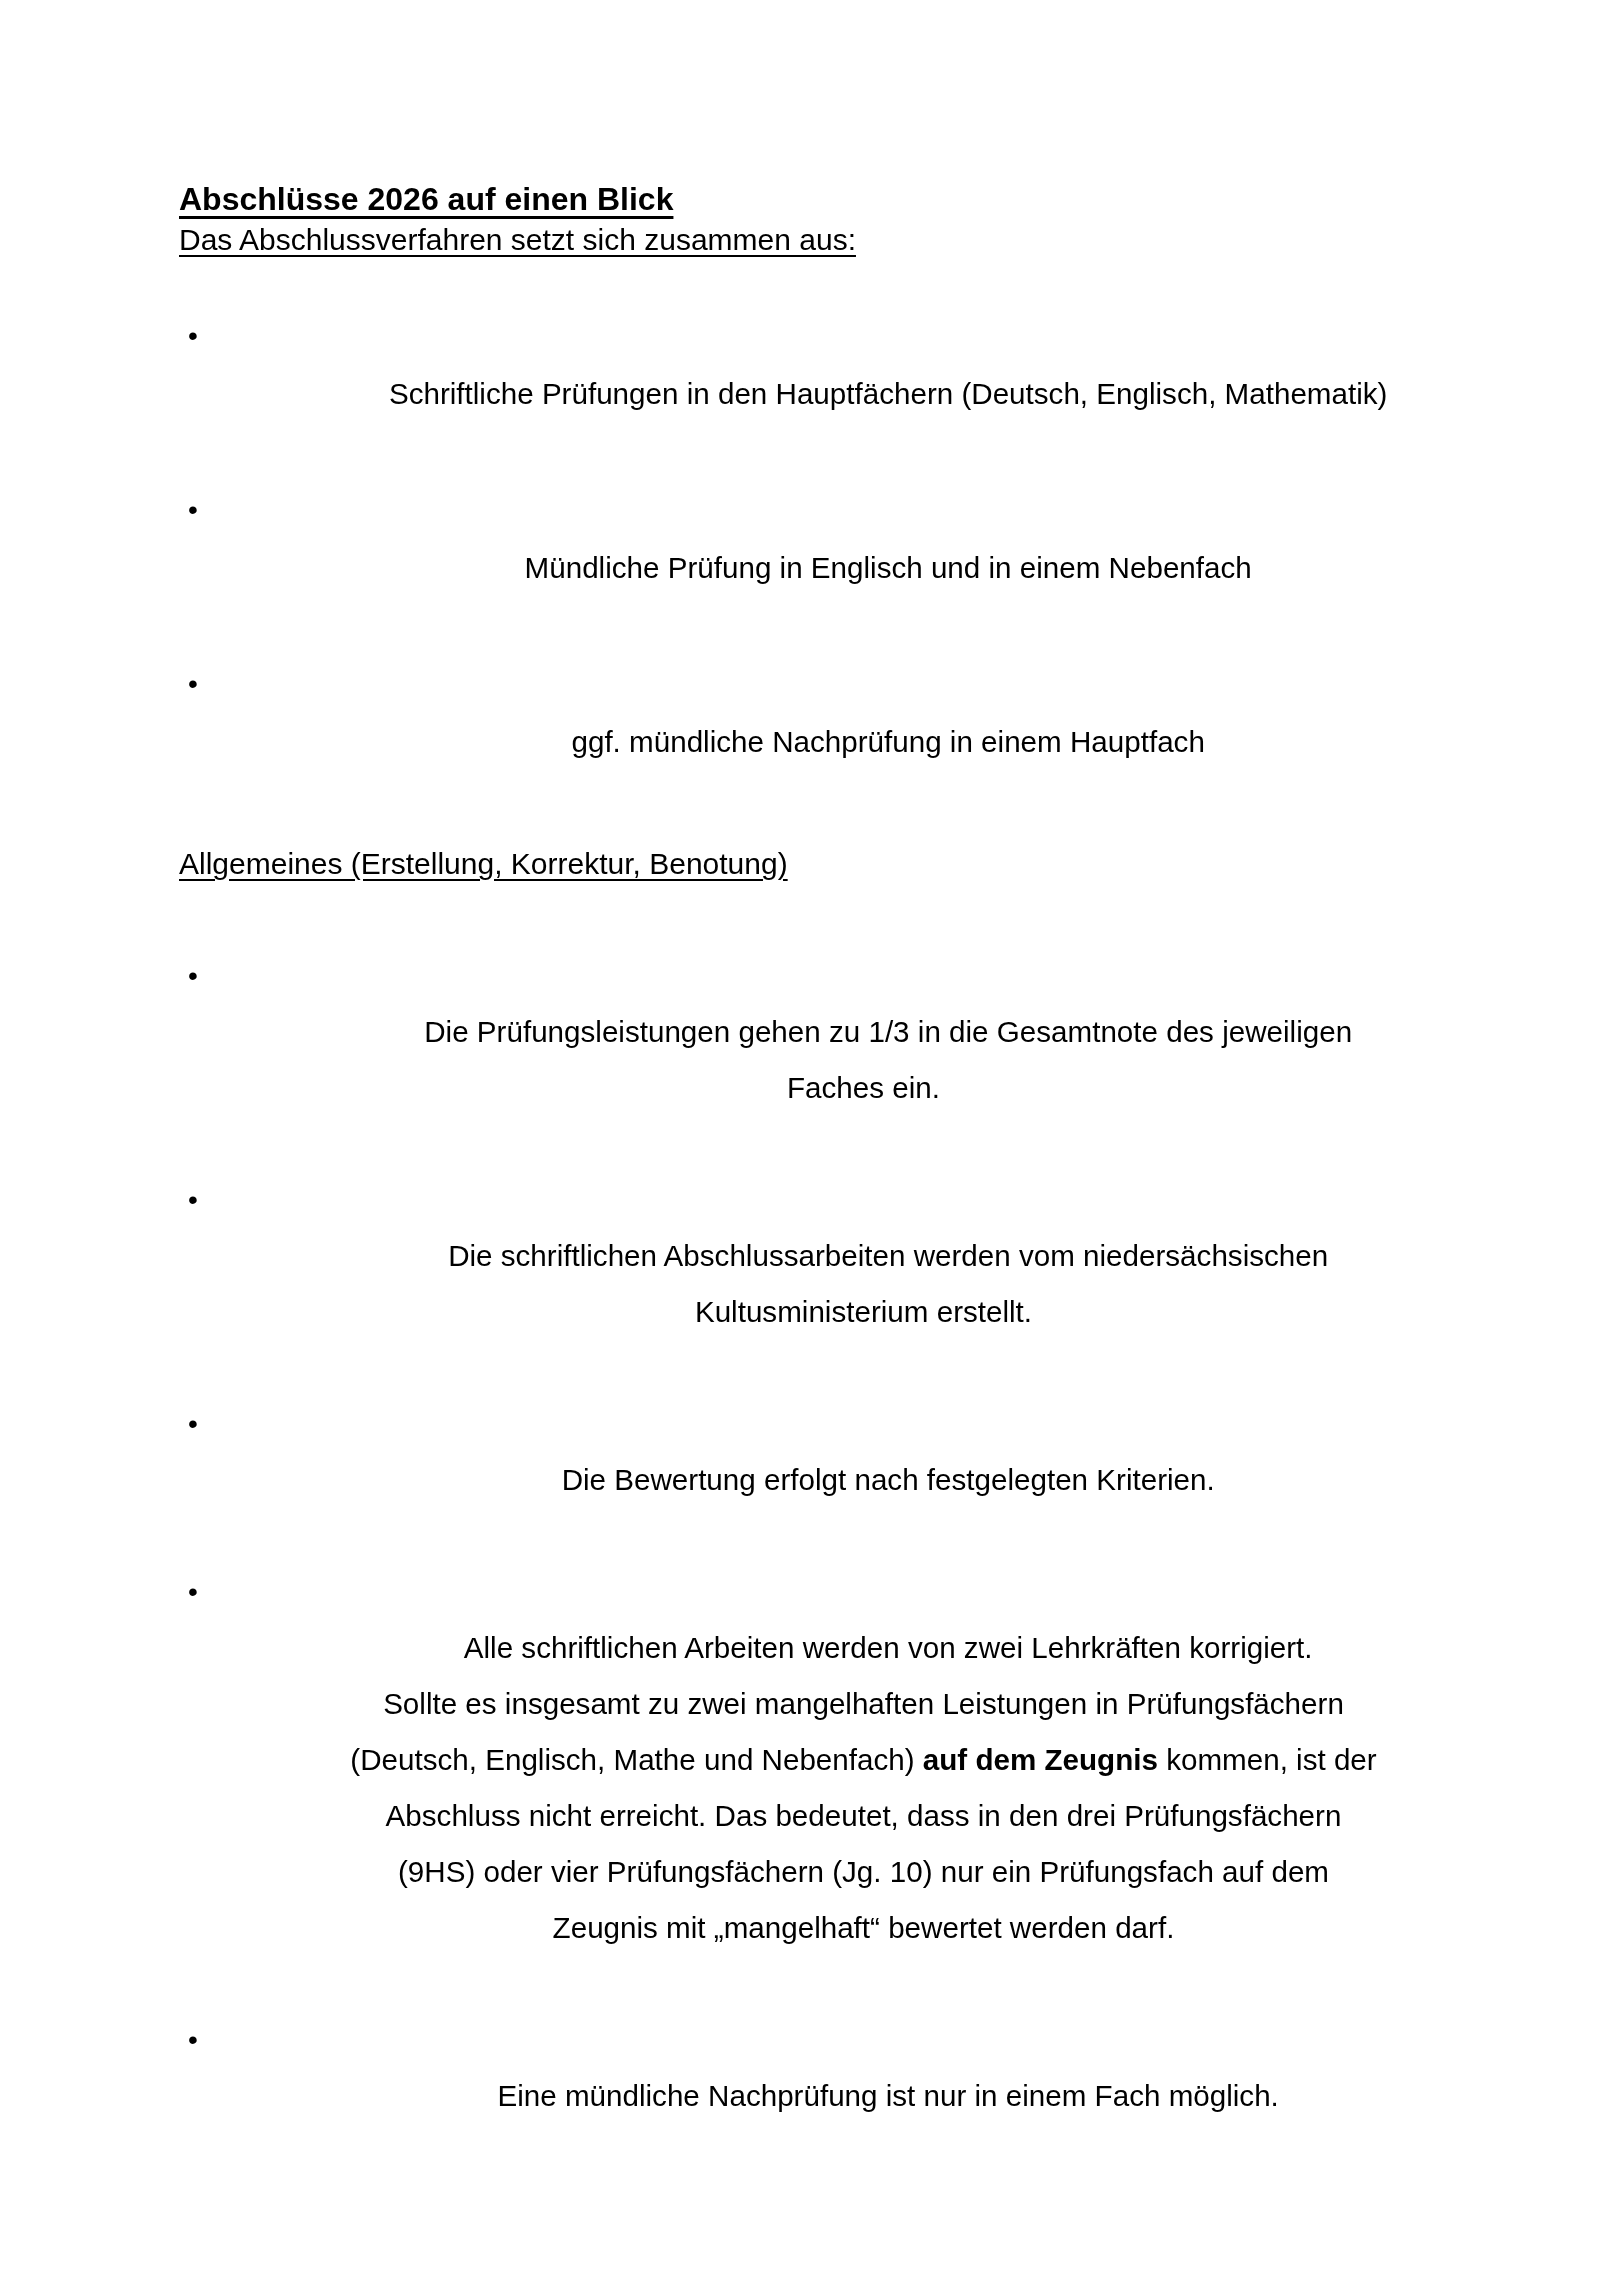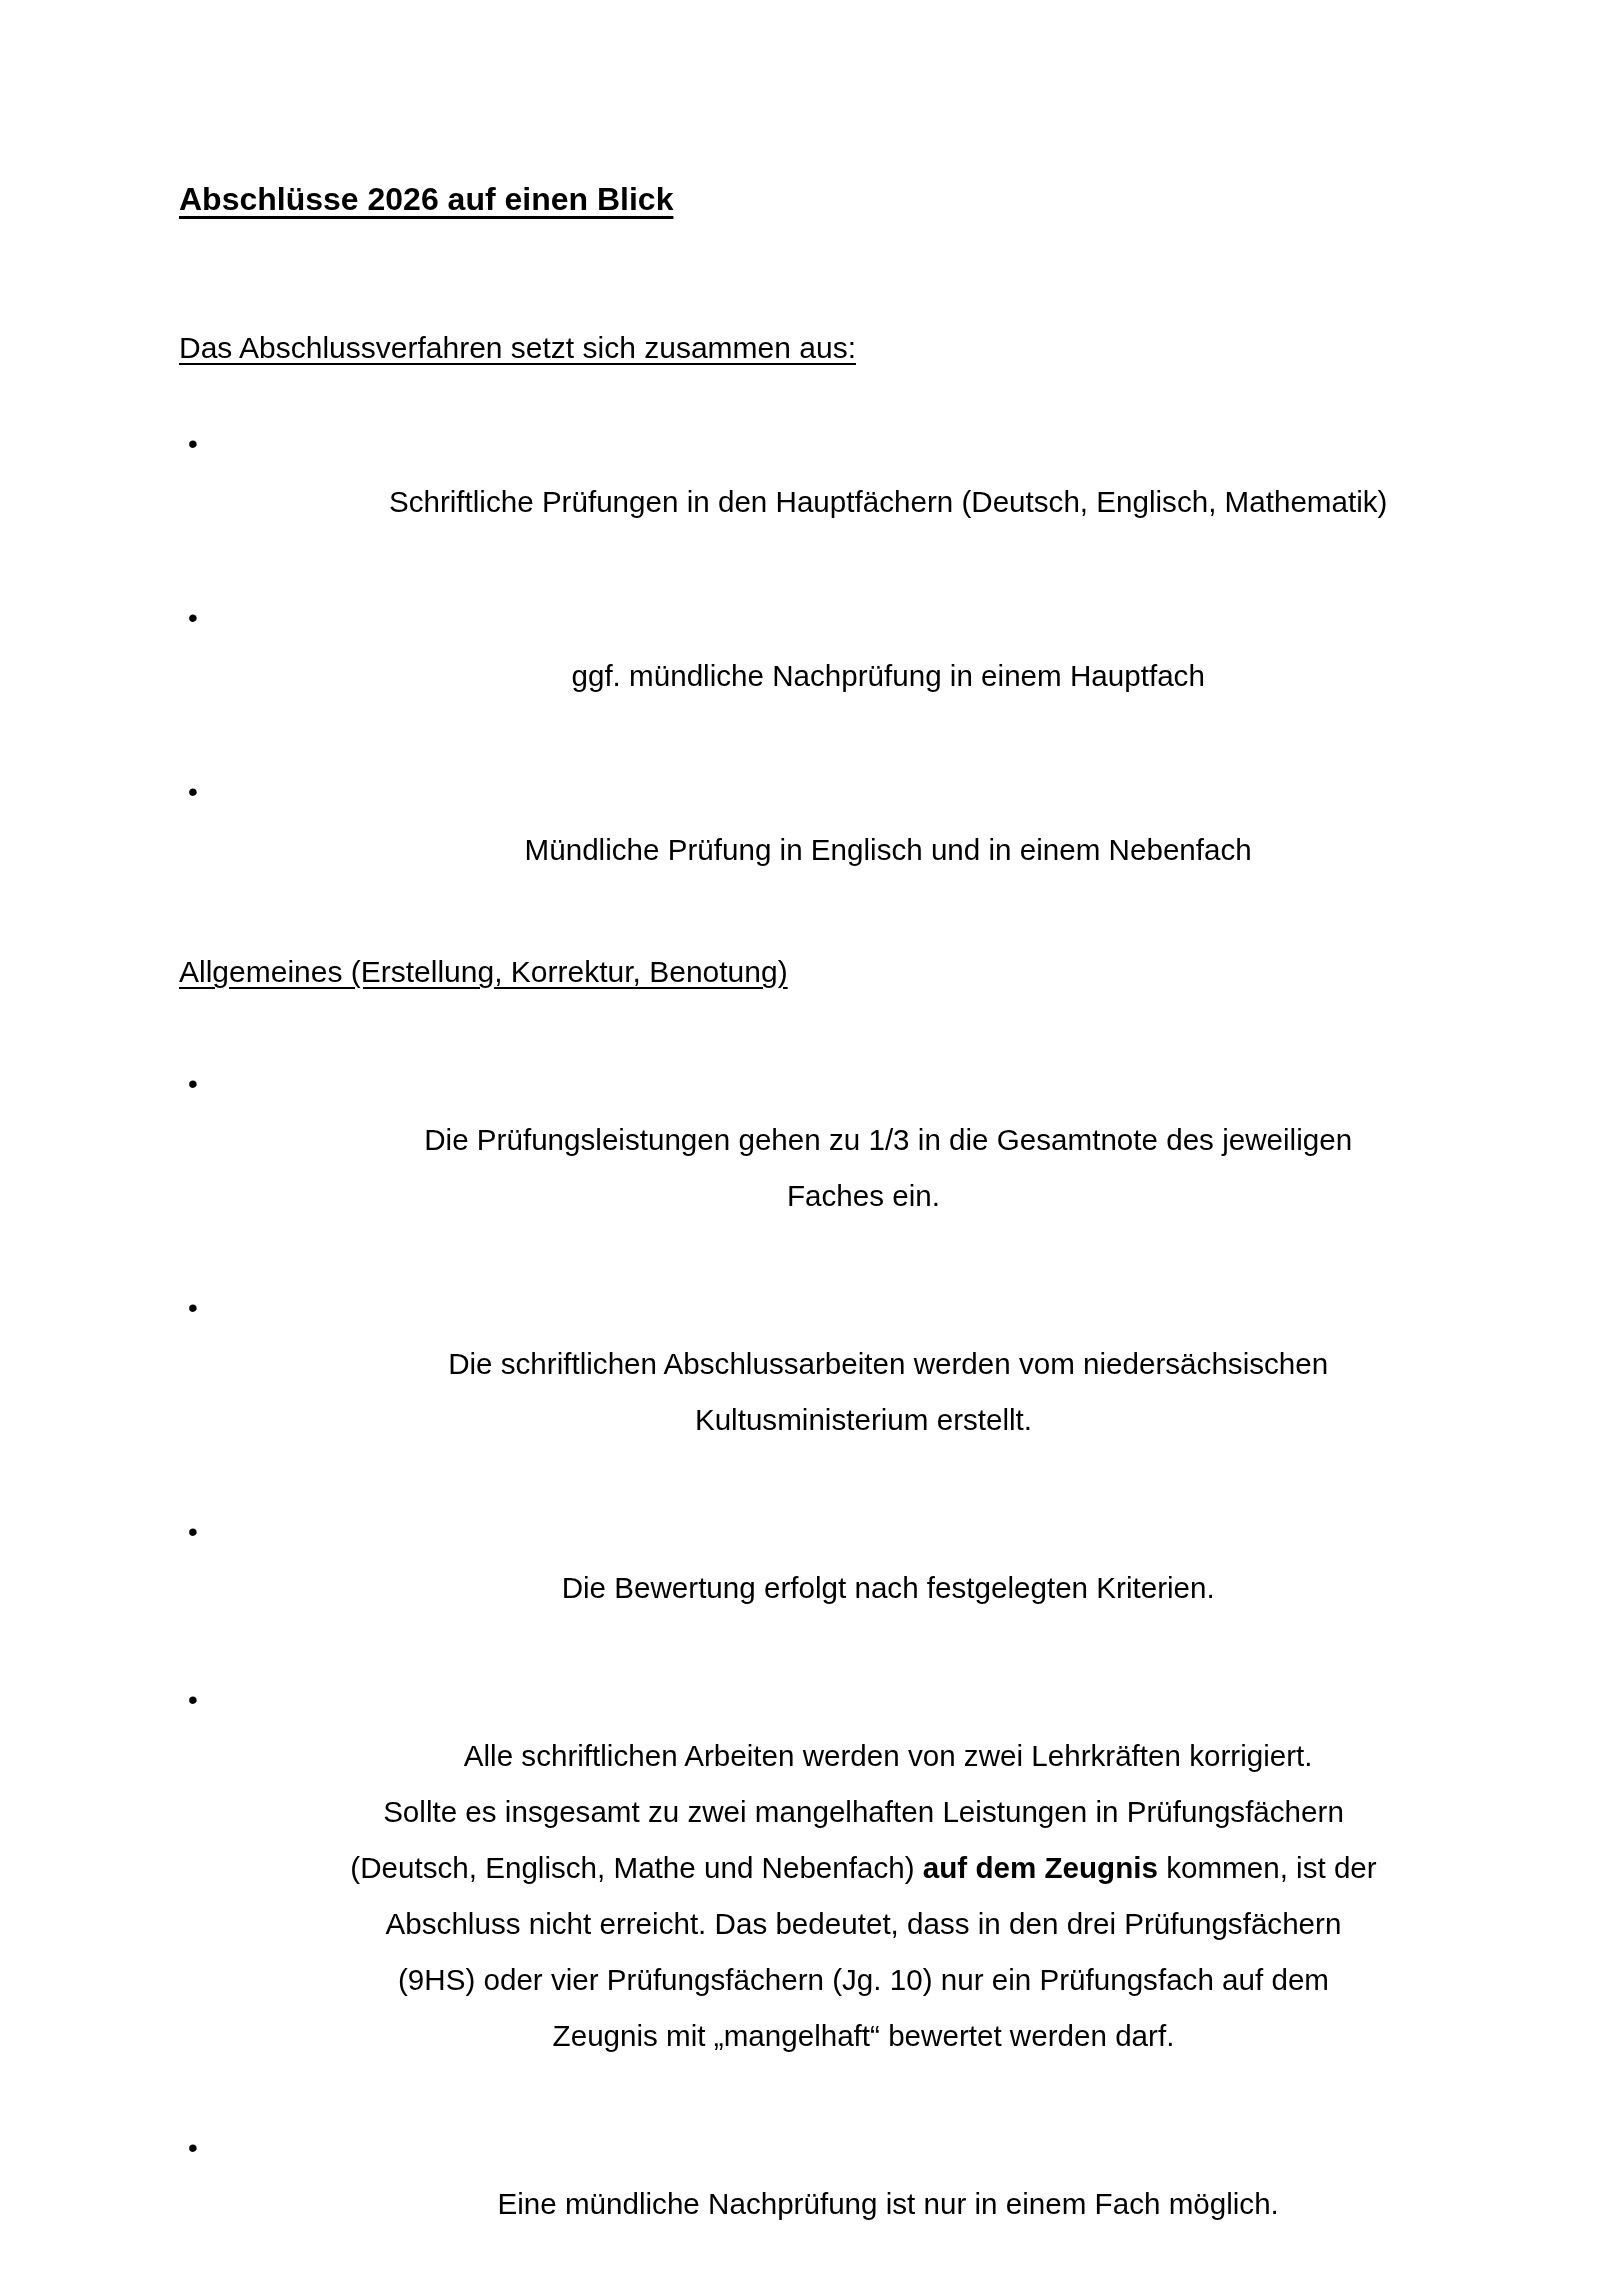--- a/index.html
+++ b/index.html
@@ -32,21 +32,21 @@
   }
   .section-heading {
     margin: 0;
     font-size: 30px;
     font-weight: normal;
     line-height: 39px;
     text-decoration: underline;
     text-decoration-thickness: 1.8px;
     text-underline-offset: 5.4px;
   }
-  .heading-intro { margin-top: 108px; }
+  .heading-intro { }
   .heading-general { margin-top: 15px; }
 
   ul.doc-list {
     list-style: none;
     margin: 0;
     padding: 0;
     font-size: 29.6px;
   }
   ul.doc-list li {
     position: relative;
@@ -75,24 +75,24 @@
 
   <h1 class="doc-title">Abschlüsse 2026 auf einen Blick</h1>
 
   <h2 class="section-heading heading-intro">Das Abschlussverfahren setzt sich zusammen aus:</h2>
 
   <ul class="doc-list list-intro">
     <li>
       <span>Schriftliche Prüfungen in den Hauptfächern (Deutsch, Englisch, Mathematik)</span>
     </li>
     <li>
-      <span>ggf. mündliche Nachprüfung in einem Hauptfach</span>
+      <span>Mündliche Prüfung in Englisch und in einem Nebenfach</span>
     </li>
     <li>
-      <span>Mündliche Prüfung in Englisch und in einem Nebenfach</span>
+      <span>ggf. mündliche Nachprüfung in einem Hauptfach</span>
     </li>
   </ul>
 
   <h2 class="section-heading heading-general">Allgemeines (Erstellung, Korrektur, Benotung)</h2>
 
   <ul class="doc-list list-general">
     <li>
       <span>Die Prüfungsleistungen gehen zu 1/3 in die Gesamtnote des jeweiligen
 Faches ein.</span>
     </li>

